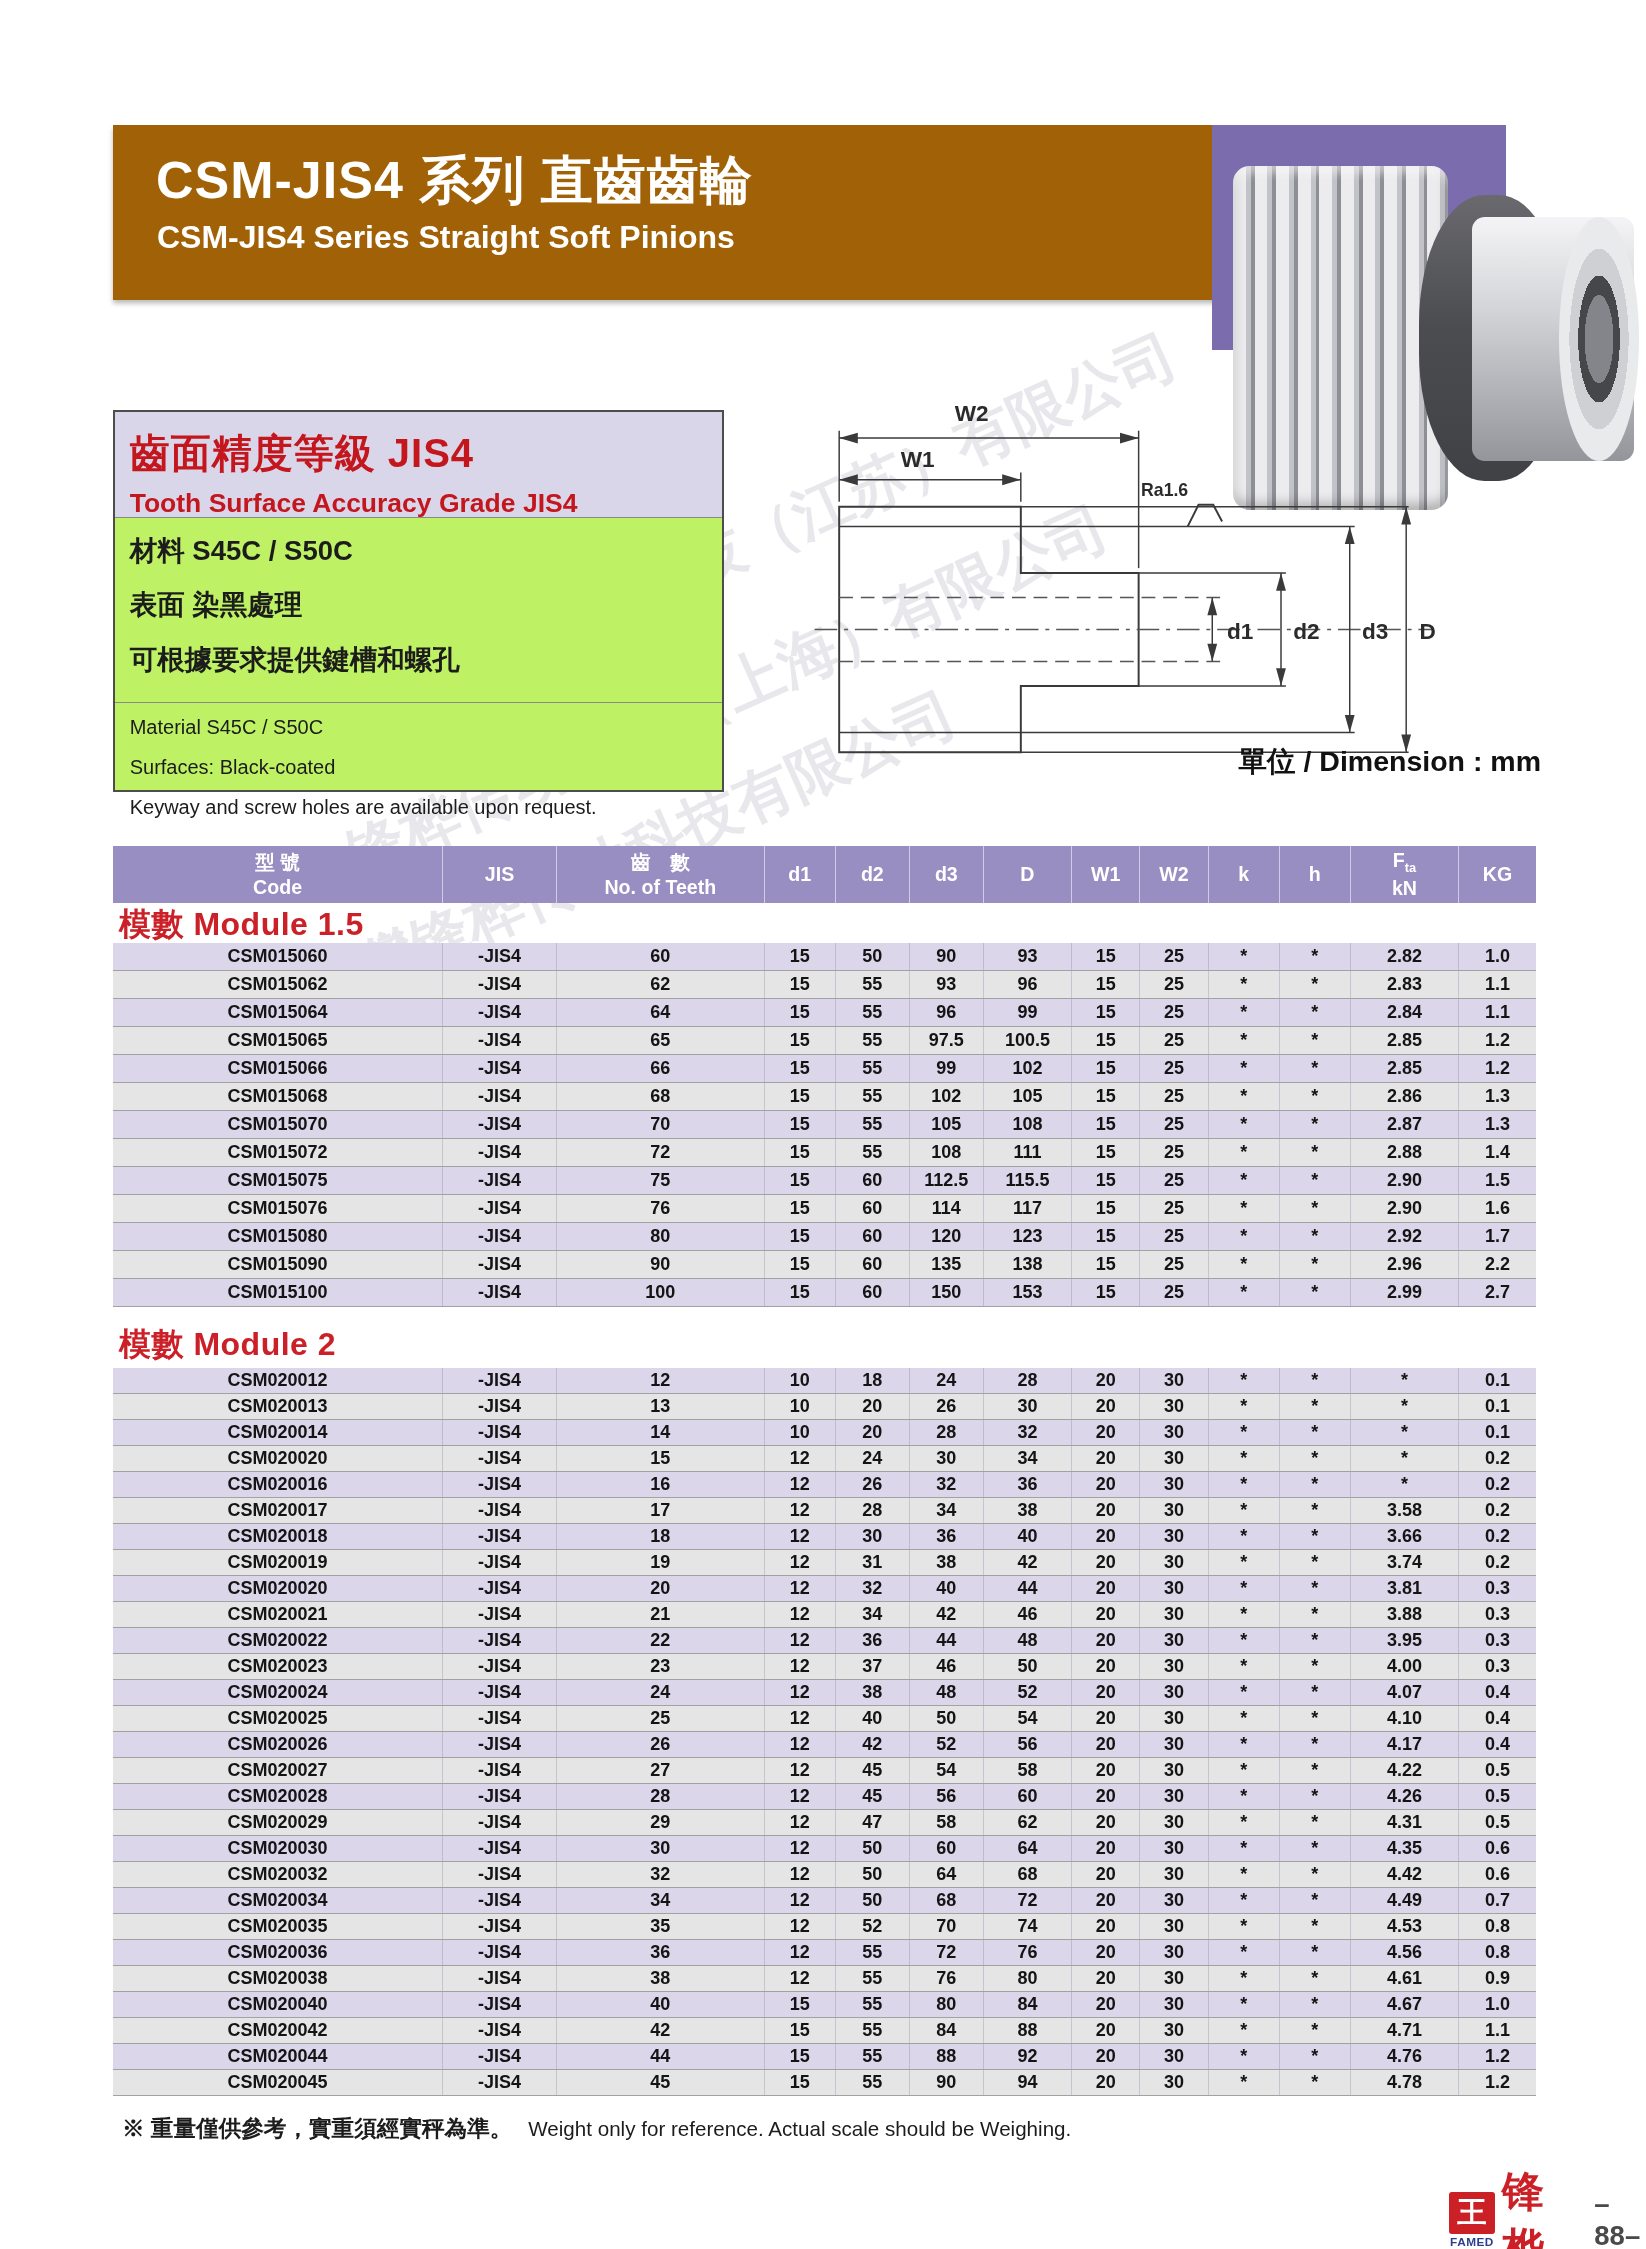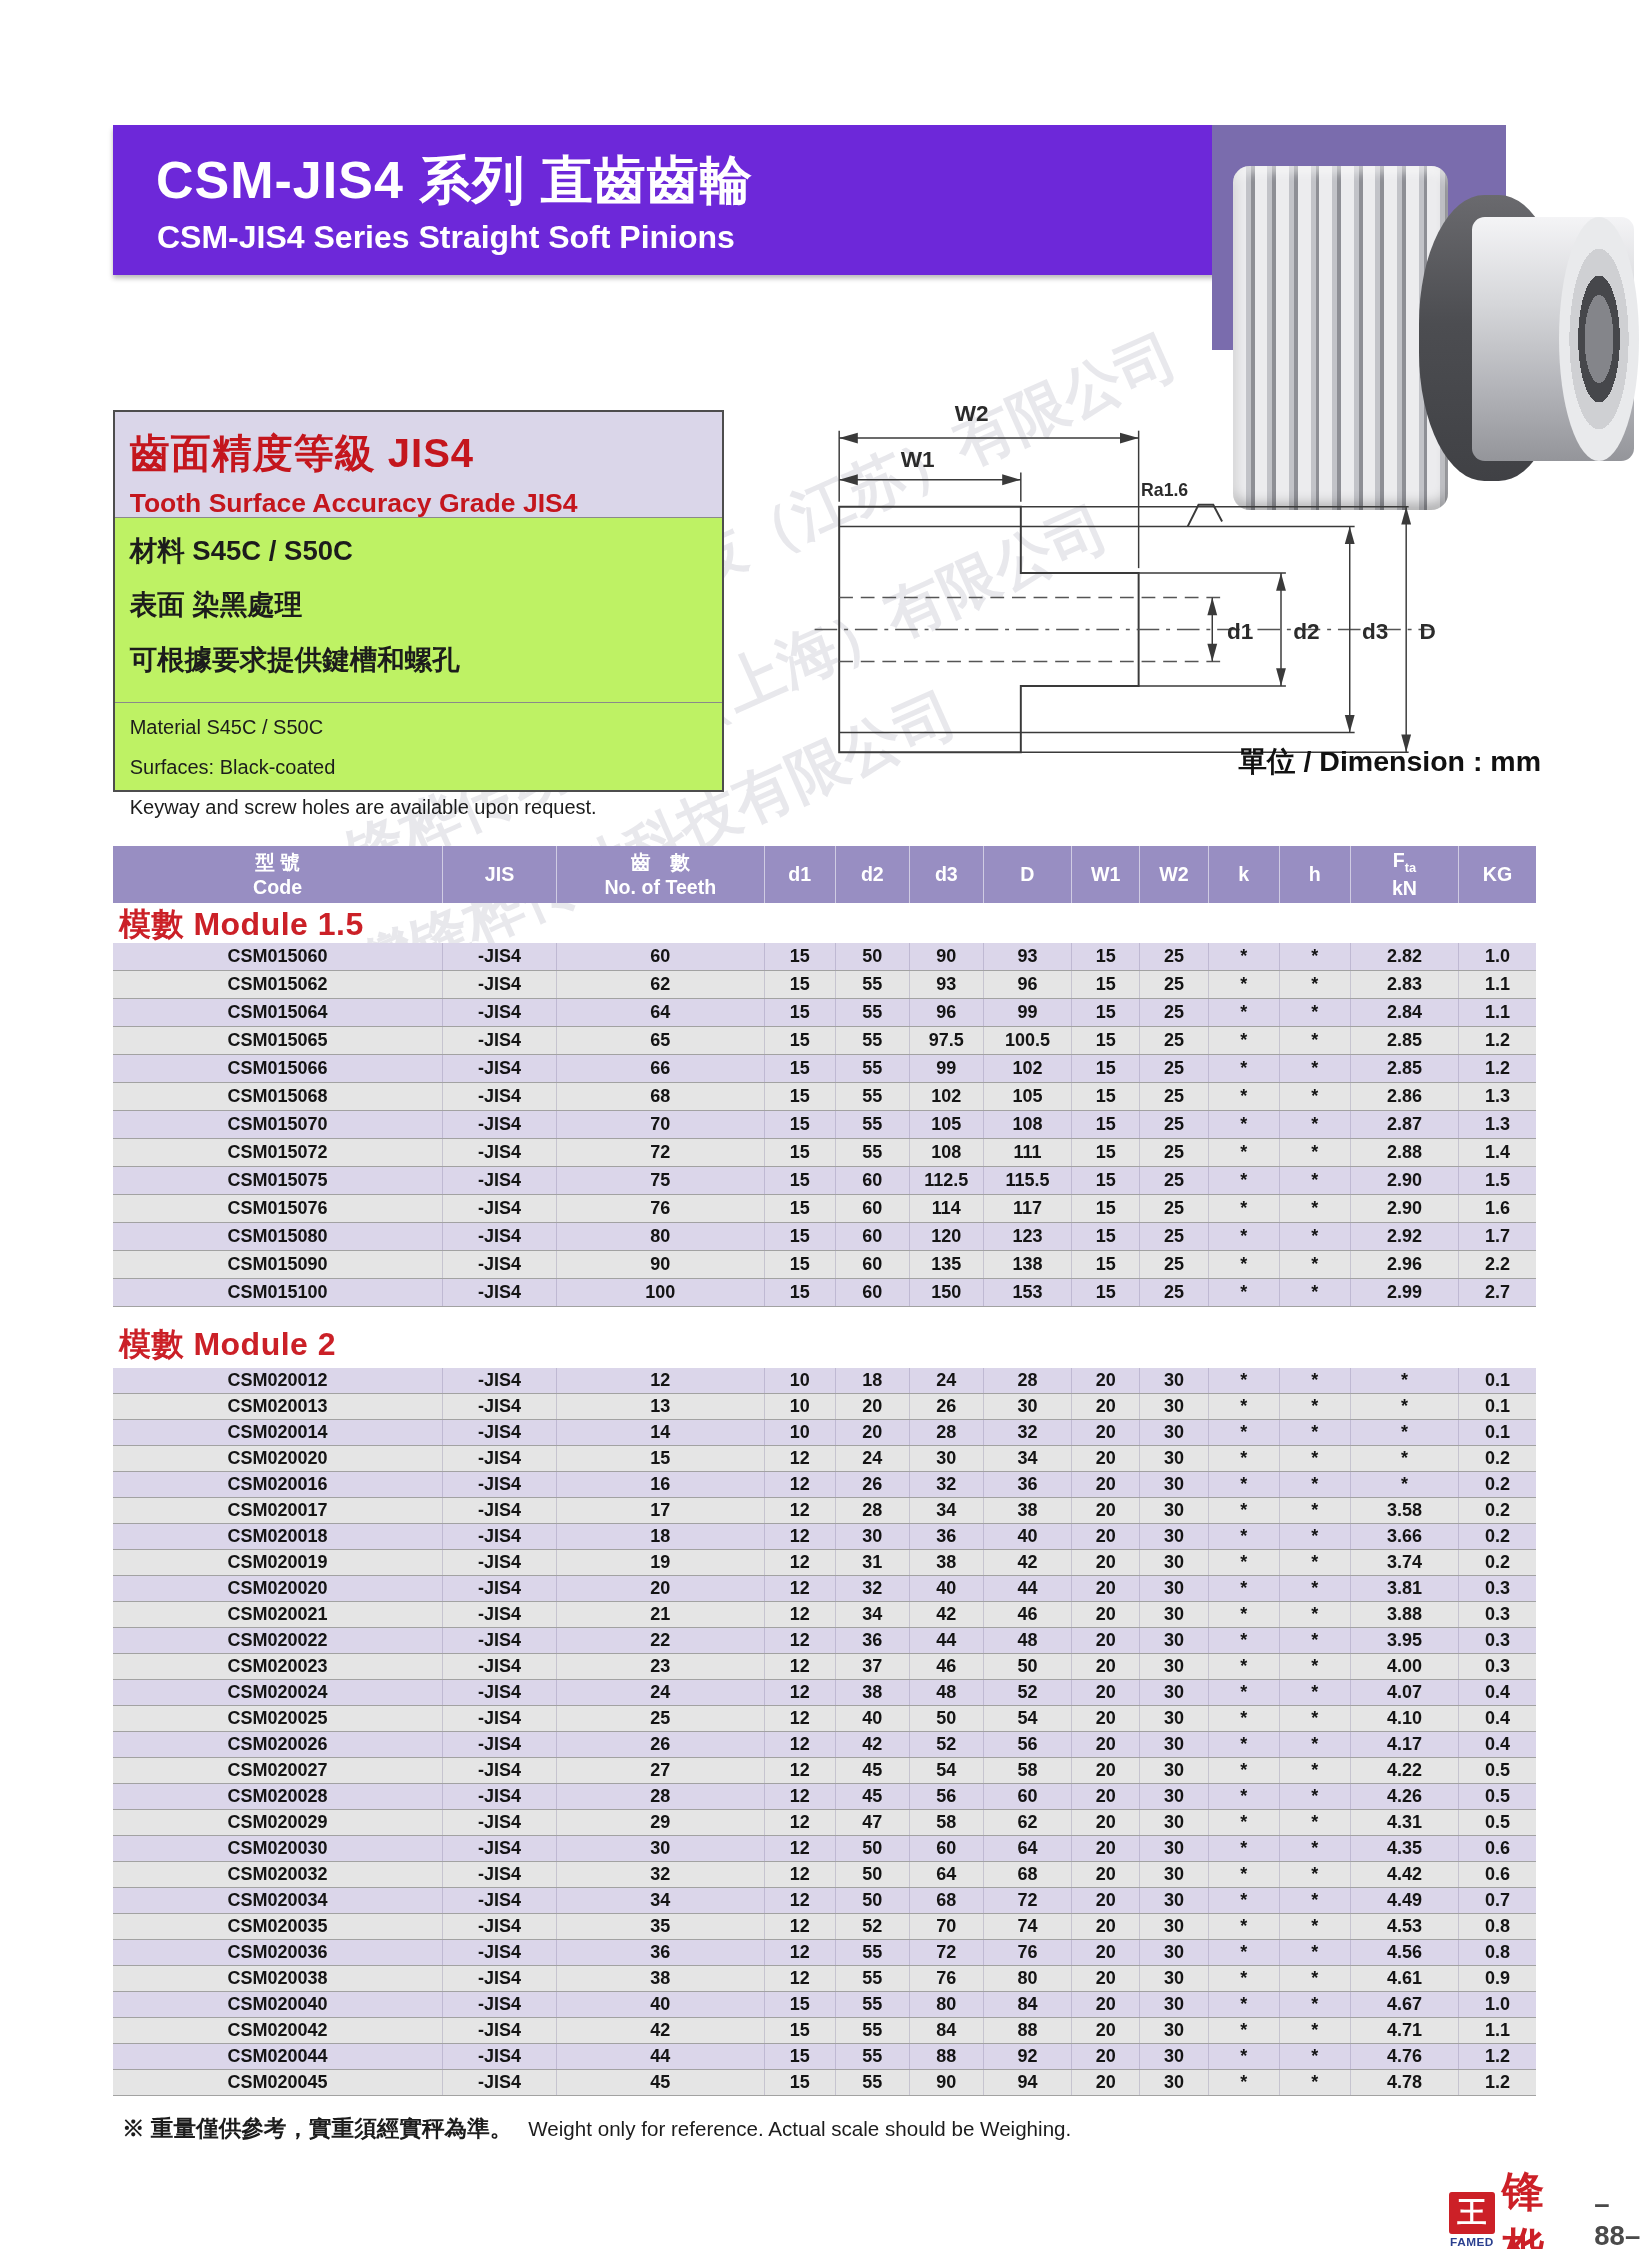--- a/index.html
+++ b/index.html
@@ -11,22 +11,22 @@
   .wm-gray{color:rgba(150,150,168,0.22);}
   .wm-red{color:rgba(205,70,80,0.13);}
   .wm-a{left:383px;top:481px;font-size:59px;transform:rotate(-24deg);}
   .wm-b{left:314px;top:653px;font-size:59px;transform:rotate(-24deg);}
   .wm-c{left:275px;top:815px;font-size:59px;transform:rotate(-24deg);}
   .wm-d{left:432px;top:1561px;font-size:64px;transform:rotate(-24deg);}
   .wm-e{left:118px;top:1021px;font-size:147px;transform:rotate(-12deg);}
   .wm-f{left:147px;top:1620px;font-size:147px;transform:rotate(-12deg);}
 
   
-  .banner{position:absolute;left:113px;top:125px;width:1335px;height:150px;
-          background:#6d28d9;box-shadow:0 3.9px 4.9px rgba(0,0,0,0.28);}
+  .banner{position:absolute;left:113px;top:125px;width:1335px;height:175px;
+          background:#a16207;box-shadow:0 3.9px 4.9px rgba(0,0,0,0.28);}
   .banner-title{position:absolute;left:43px;top:20.6px;font-size:52px;font-weight:bold;color:#ffffff;letter-spacing:1px;}
   .banner-sub{position:absolute;left:44px;top:94px;font-size:32px;font-weight:bold;color:#ffffff;}
 
   
   .photo-bg{position:absolute;left:1212px;top:125px;width:294px;height:225px;background:#7a6cad;}
   .gear-teeth{position:absolute;left:1233px;top:166px;width:215px;height:344px;border-radius:16.7px;
       background:repeating-linear-gradient(90deg,#ececee 0 12.8px,#c2c3c8 12.8px 17.7px,#8e8f95 17.7px 21.6px);
       box-shadow:inset 0 6.9px 9.8px rgba(255,255,255,.5), inset 0 -6.9px 11.8px rgba(0,0,0,.25);}
   .gear-collar{position:absolute;left:1419px;top:195px;width:145px;height:286px;border-radius:45%;
       background:linear-gradient(180deg,#6a6a6e,#4c4d51 45%,#404145);}

